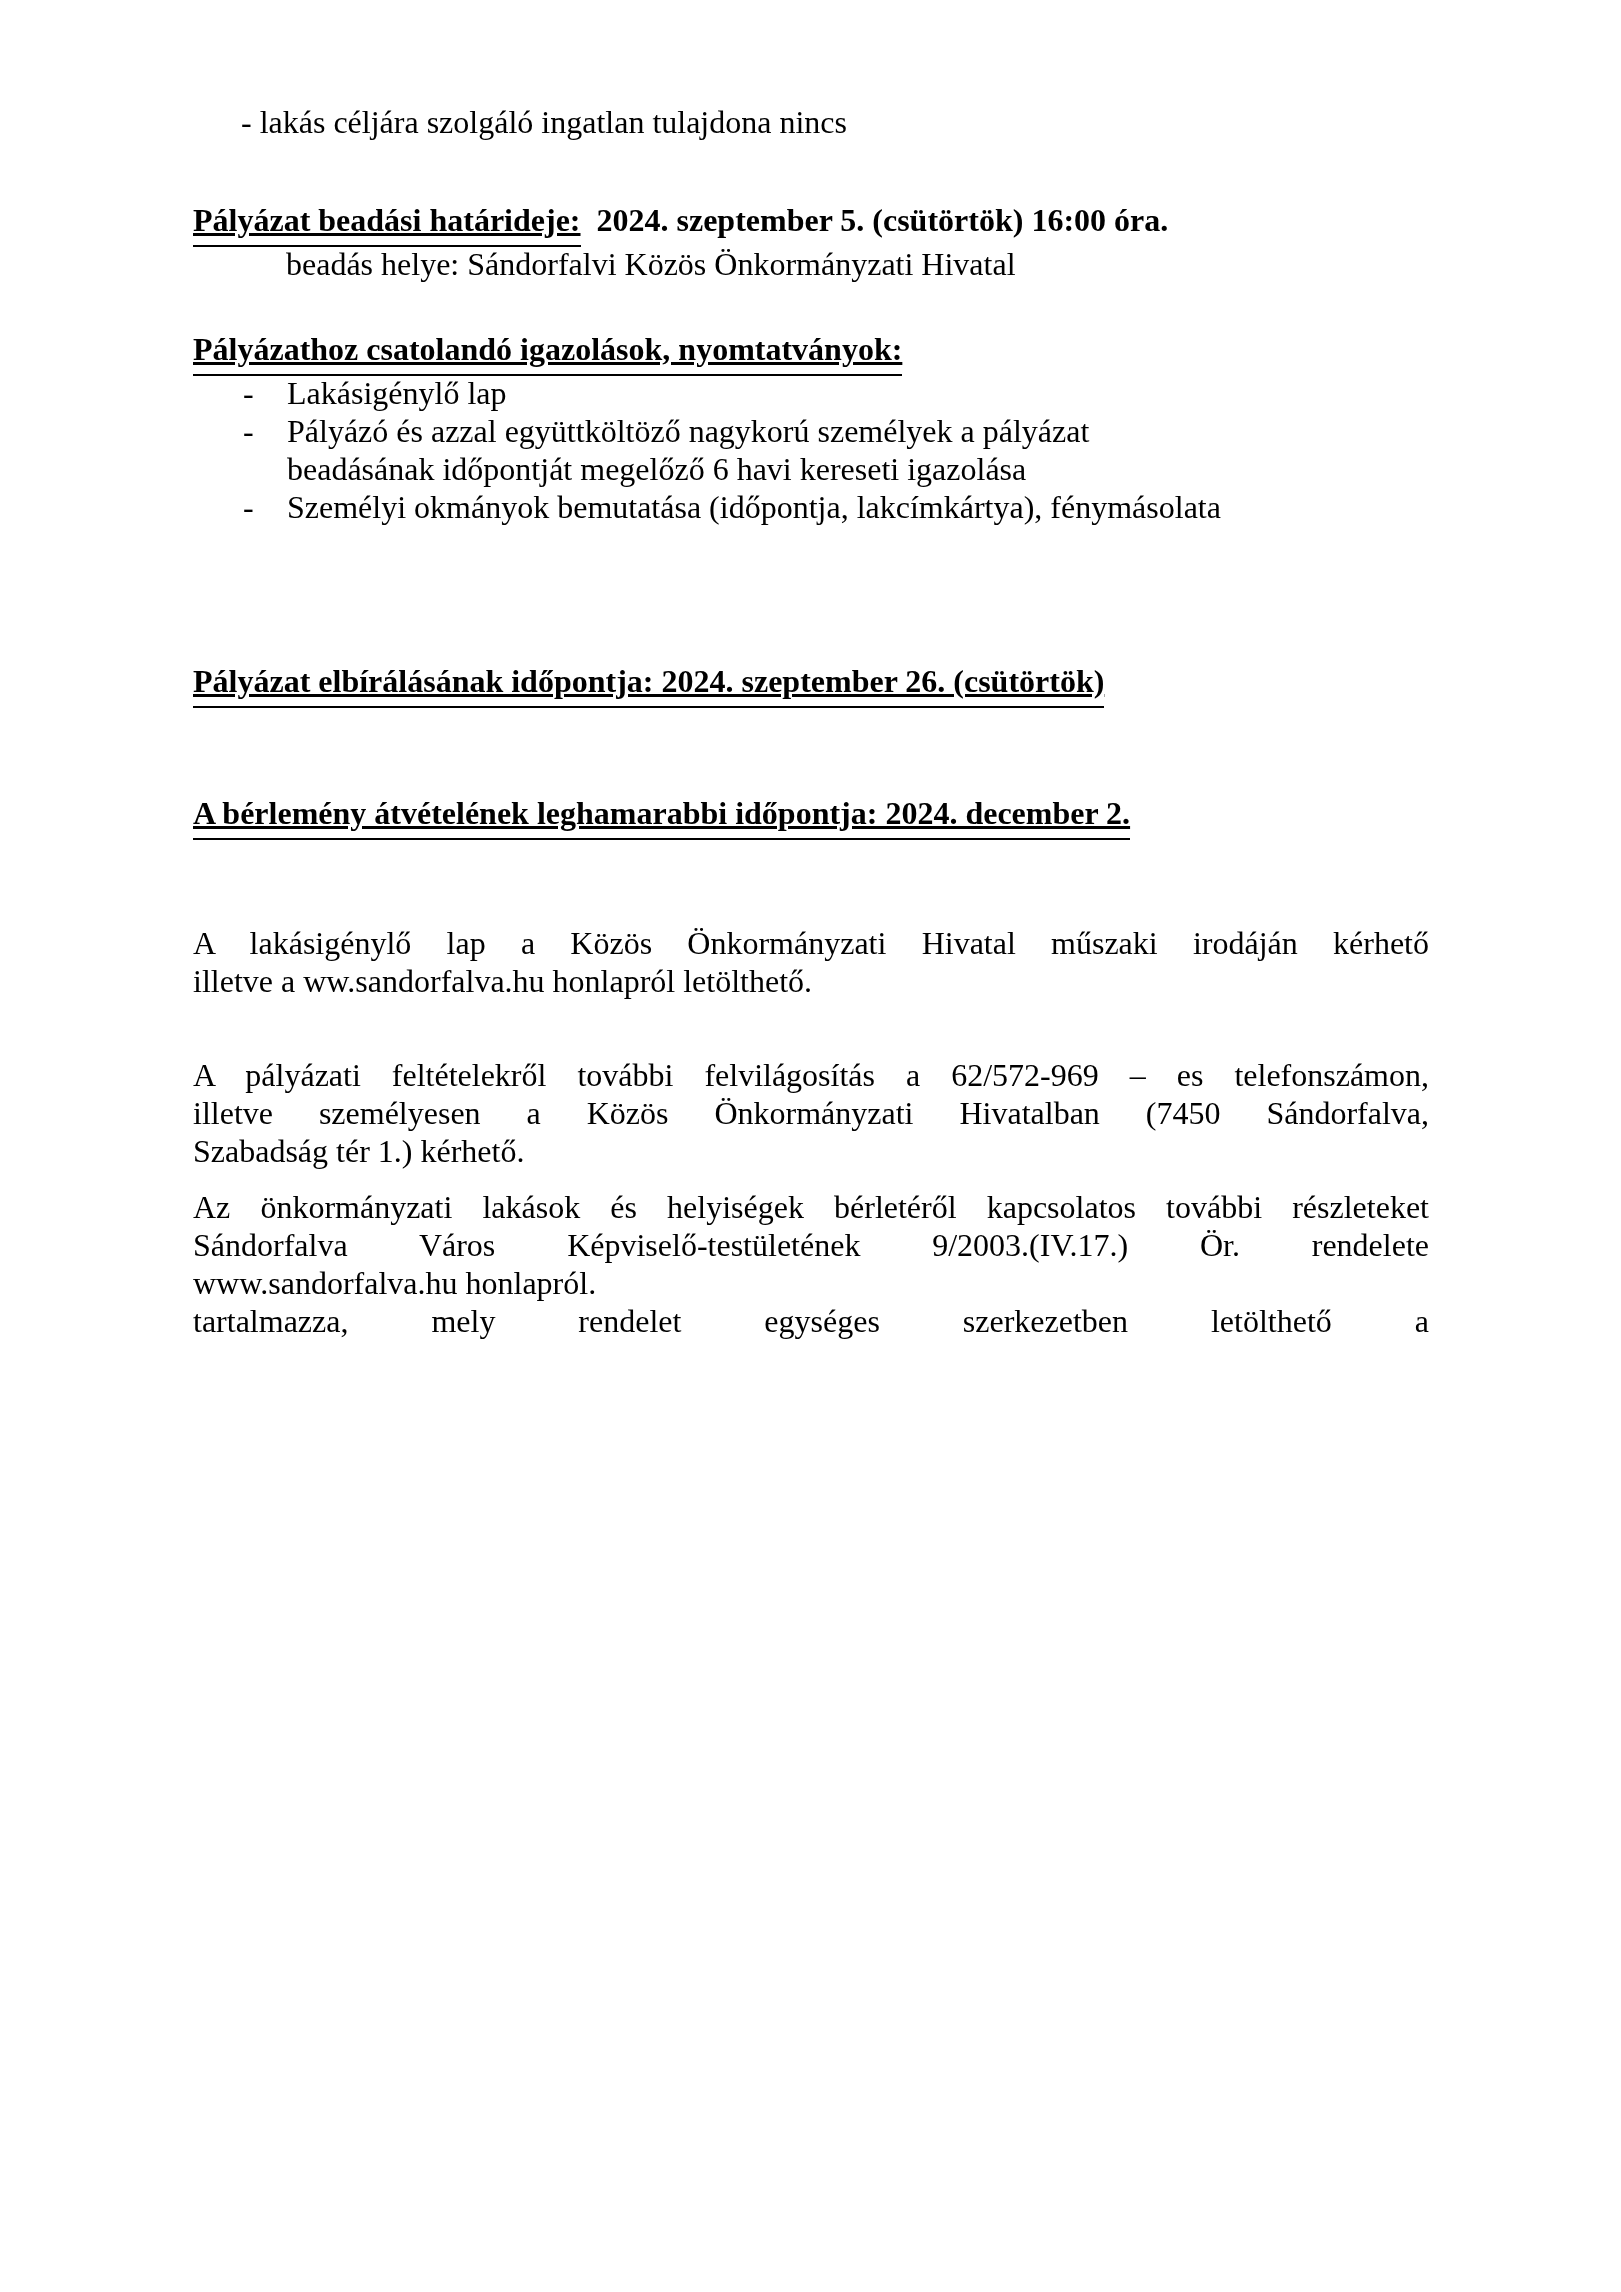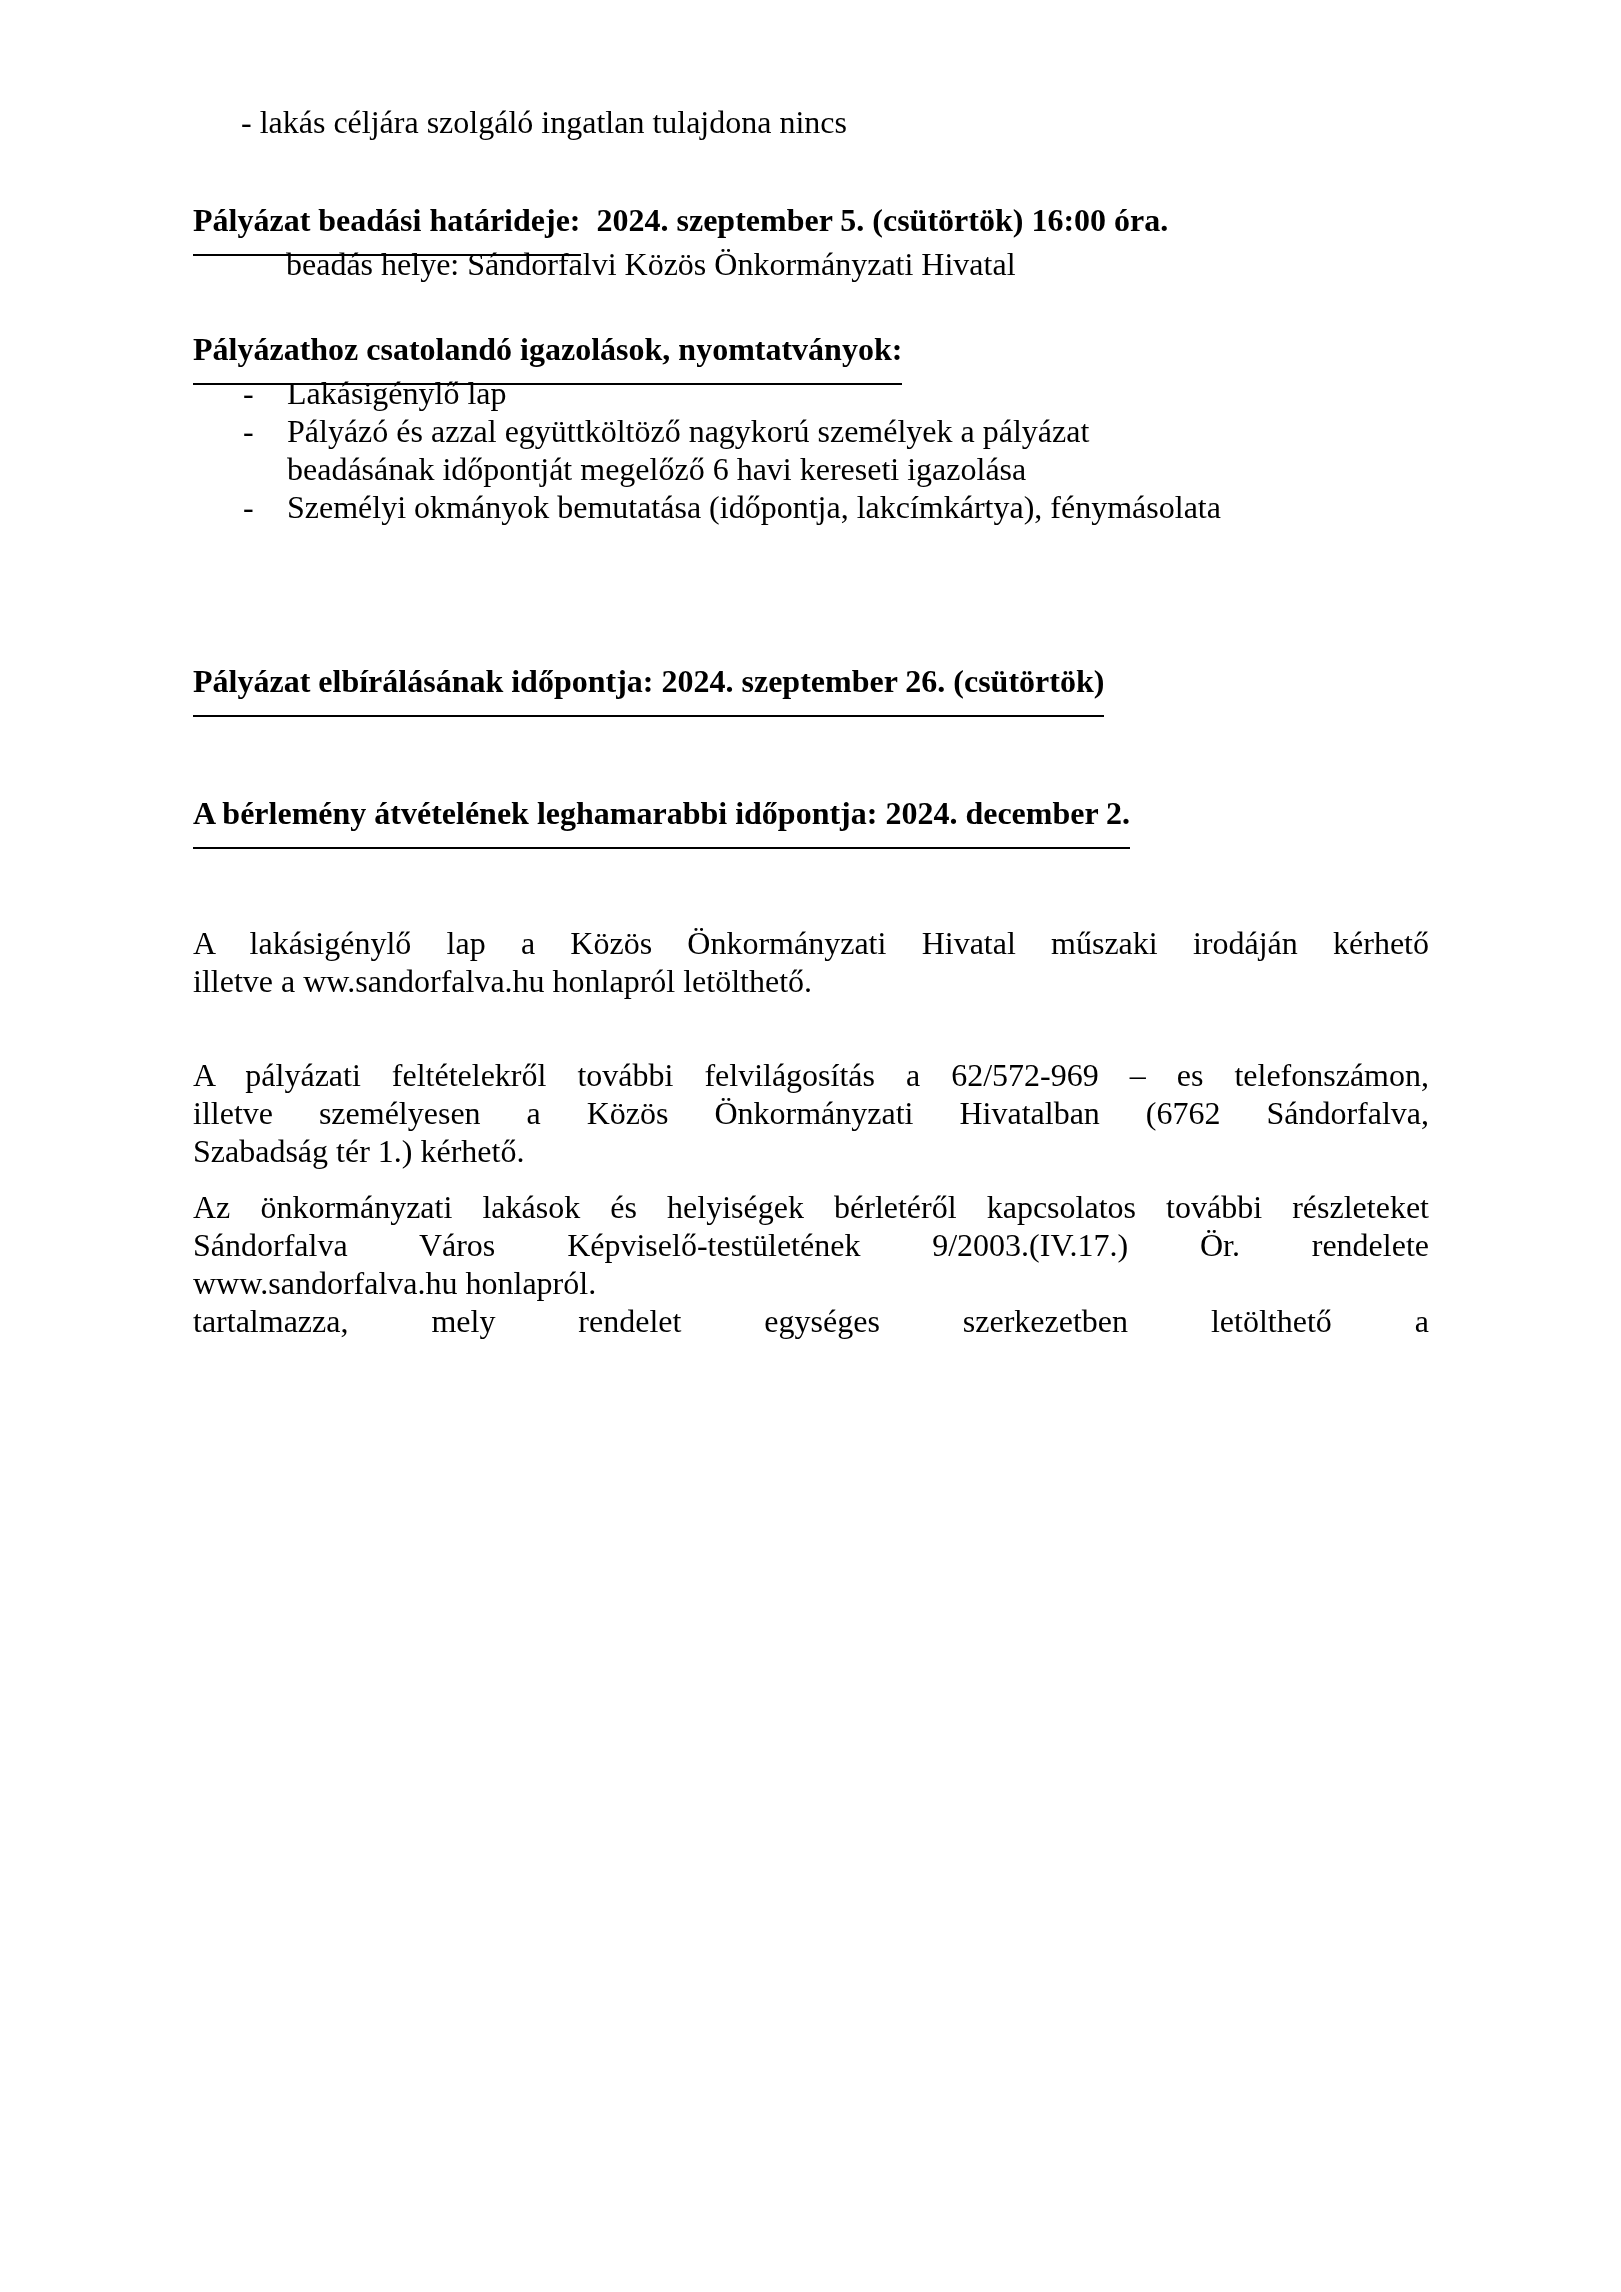--- a/index.html
+++ b/index.html
@@ -21,21 +21,22 @@
     overflow: hidden;
   }
   .line { white-space: pre-wrap; }
   .indent-1 { padding-left: 48px; }
   .indent-2 { padding-left: 93px; }
   .heading {
     font-weight: bold;
   }
   .u {
     border-bottom: 2.9px solid #000000;
-    padding-bottom: 16px;
+    padding-bottom: 7px;
+    text-decoration: underline;
   }
   .gap-h1   { margin-top: 60px; }
   .gap-sub  { margin-top: 5.9px; }
   .gap-h2   { margin-top: 47px; }
   .gap-list { margin-top: 5.9px; }
   .gap-h3   { margin-top: 136px; }
   .gap-h4   { margin-top: 94px; }
   .gap-p1   { margin-top: 92px; }
   .gap-p2   { margin-top: 56px; }
   .gap-p3   { margin-top: 18.6px; }
@@ -95,21 +96,21 @@
 
   <div class="line heading gap-h4"><span class="u">A bérlemény átvételének leghamarabbi időpontja: 2024. december 2.</span></div>
 
   <div class="gap-p1">
     <div class="line jline">A lakásigénylő lap a Közös Önkormányzati Hivatal műszaki irodáján kérhető</div>
     <div class="line">illetve a ww.sandorfalva.hu honlapról letölthető.</div>
   </div>
 
   <div class="gap-p2">
     <div class="line jline">A pályázati feltételekről további felvilágosítás a 62/572-969 – es telefonszámon,</div>
-    <div class="line jline">illetve személyesen a Közös Önkormányzati Hivatalban (6762 Sándorfalva,</div>
+    <div class="line jline">illetve személyesen a Közös Önkormányzati Hivatalban (7450 Sándorfalva,</div>
     <div class="line">Szabadság tér 1.) kérhető.</div>
   </div>
 
   <div class="italic gap-p3">
     <div class="line jline">Az önkormányzati lakások és helyiségek bérletéről kapcsolatos további részleteket</div>
     <div class="line jline">Sándorfalva Város Képviselő-testületének 9/2003.(IV.17.) Ör. rendelete</div>
     <div class="line">www.sandorfalva.hu honlapról.</div>
     <div class="line jline">tartalmazza, mely rendelet egységes szerkezetben letölthető a</div>
   </div>
 

